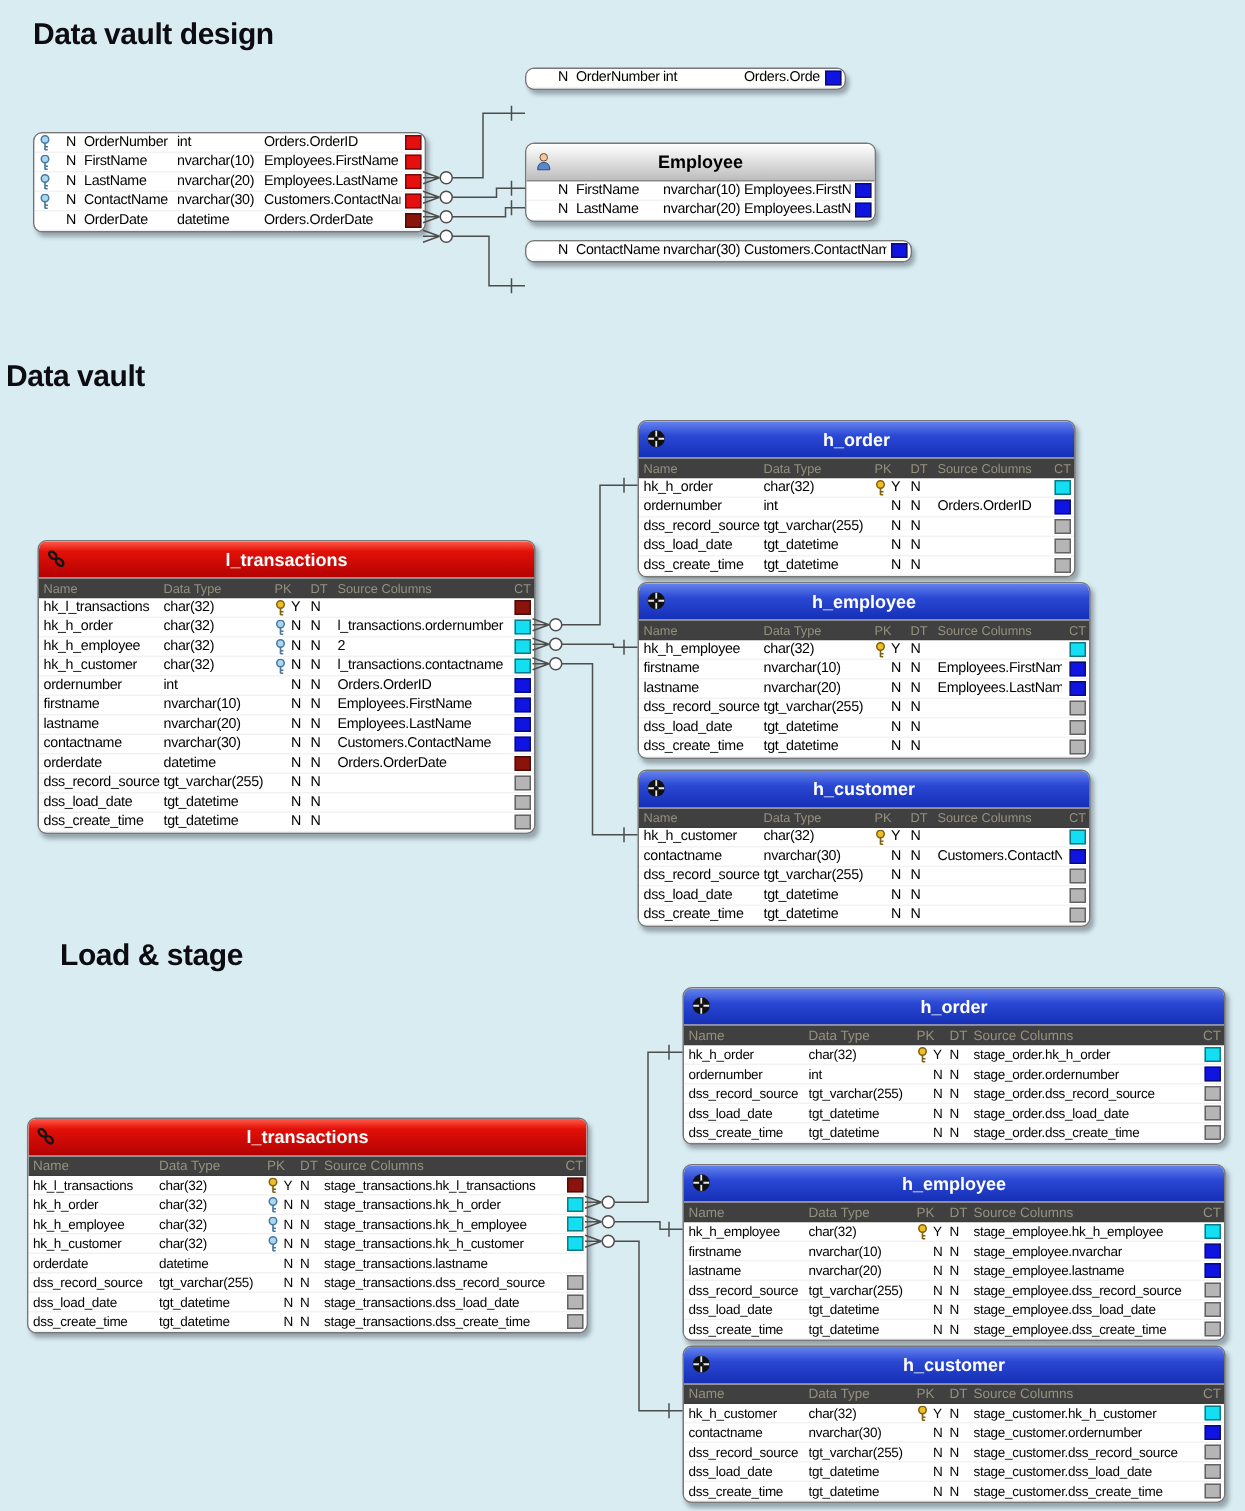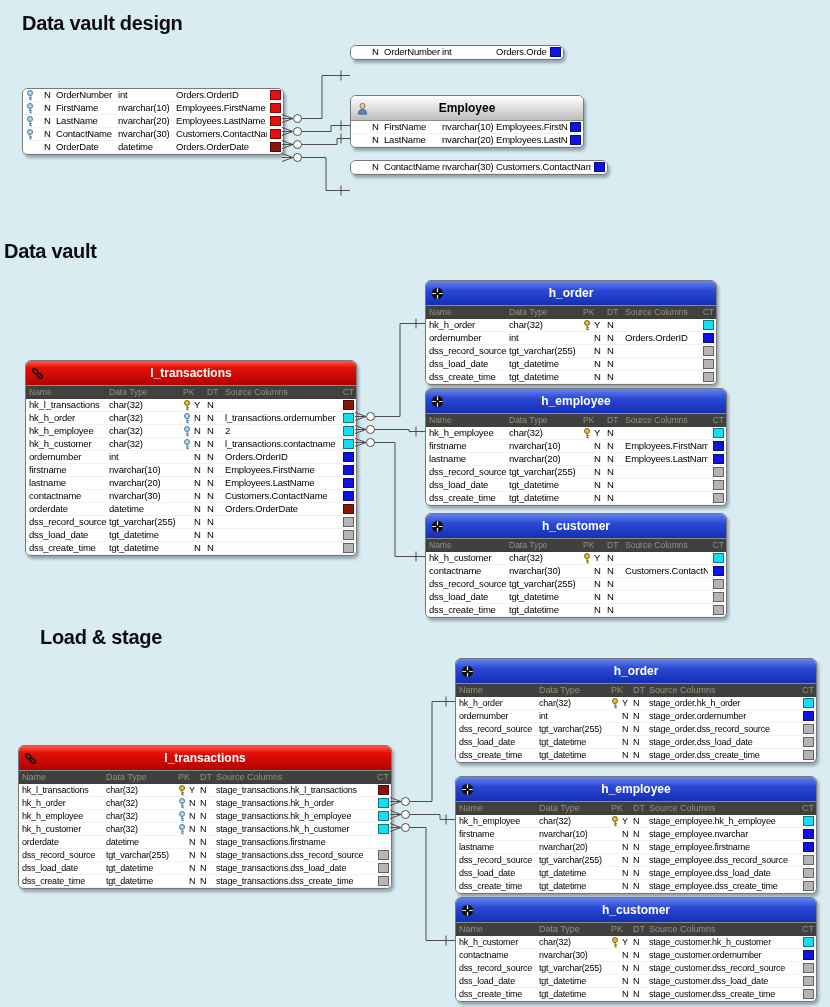--- a/index.html
+++ b/index.html
@@ -706,21 +706,21 @@
         <span class="ct" style="background:#14dff2"></span>
       </div>
       <div class="trow">
         <span class="nm">orderdate</span>
         <span class="ty">datetime</span>
         <span class="pk">
           <span class="key"></span>
           <i>N</i>
         </span>
         <span class="dt">N</span>
-        <span class="src">stage_transactions.firstname</span>
+        <span class="src">stage_transactions.lastname</span>
         <span class="ct none"></span>
       </div>
       <div class="trow">
         <span class="nm">dss_record_source</span>
         <span class="ty">tgt_varchar(255)</span>
         <span class="pk">
           <span class="key"></span>
           <i>N</i>
         </span>
         <span class="dt">N</span>
@@ -877,21 +877,21 @@
         <span class="ct" style="background:#0f14e0"></span>
       </div>
       <div class="trow">
         <span class="nm">lastname</span>
         <span class="ty">nvarchar(20)</span>
         <span class="pk">
           <span class="key"></span>
           <i>N</i>
         </span>
         <span class="dt">N</span>
-        <span class="src">stage_employee.firstname</span>
+        <span class="src">stage_employee.lastname</span>
         <span class="ct" style="background:#0f14e0"></span>
       </div>
       <div class="trow">
         <span class="nm">dss_record_source</span>
         <span class="ty">tgt_varchar(255)</span>
         <span class="pk">
           <span class="key"></span>
           <i>N</i>
         </span>
         <span class="dt">N</span>

